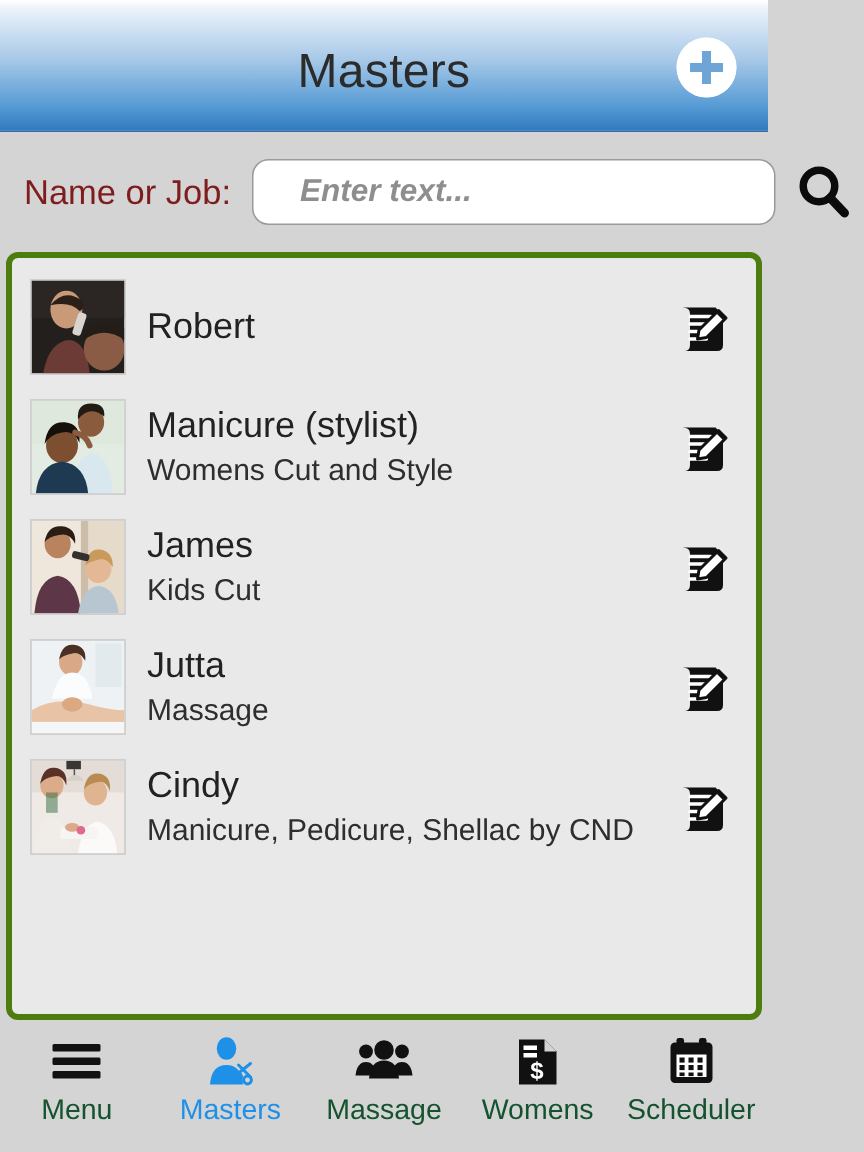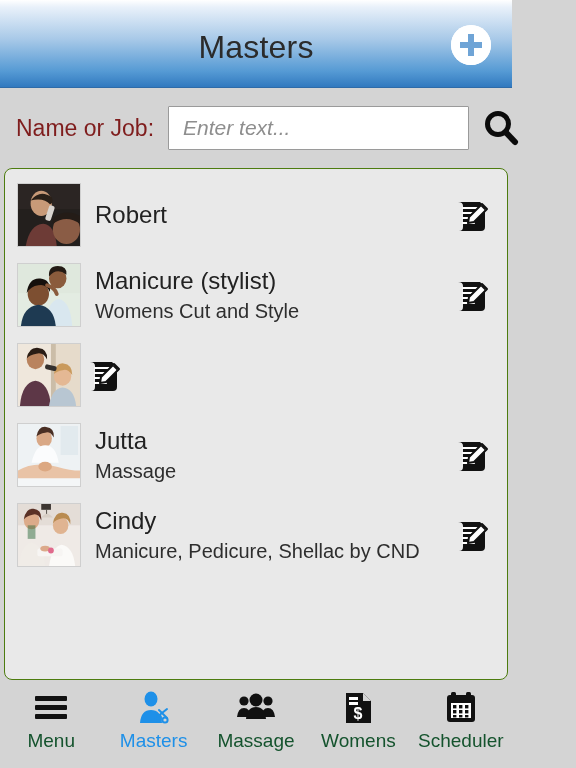--- a/index.html
+++ b/index.html
@@ -56,45 +56,46 @@
   .search-label {
     font-size: 23px;
     color: #7f1d1d;
     white-space: nowrap;
     margin-right: 14px;
   }
   .search-input {
     flex: 1 1 auto;
     height: 44px;
     border: 1px solid #9a9a9a;
-    border-radius: 1px;
+    border-radius: 11px;
     background: #ffffff;
     font-size: 21px;
     font-family: "Liberation Sans", sans-serif;
     color: #333;
-    padding: 0 14px;
+    padding: 0 31px;
     outline: none;
+    font-weight: bold;
   }
   .search-input::placeholder {
     font-style: italic;
     color: #8e8e8e;
   }
   .search-icon {
     flex: 0 0 auto;
     width: 46px; height: 46px;
     margin-left: 9px;
     display: flex; align-items: center; justify-content: center;
     cursor: pointer;
   }
 
   
   .list-wrap {
     flex: 1 1 auto;
     margin: 0 4px 0 4px;
-    border: 1px solid #4d7c0f;
+    border: 4px solid #4d7c0f;
     border-radius: 8px;
     background: #e9e9e9;
     overflow: hidden;
     position: relative;
   }
   .list {
     padding: 6px 0 0 0;
   }
   .row {
     display: flex;
@@ -269,20 +270,24 @@
             <rect x="38" y="0" width="26" height="64" fill="#e6dbcb"></rect>
             <rect x="34" y="0" width="5" height="64" fill="#cbbda8"></rect>
             <ellipse cx="18" cy="16" rx="9" ry="10" fill="#b9835e"></ellipse>
             <path d="M9 15 q2 -12 12 -11 q10 1 9 12 q-4 -8 -11 -6 q-7 1 -10 5z" fill="#2a1d15"></path>
             <path d="M2 64 q2 -24 16 -26 q14 2 16 26z" fill="#5d3747"></path>
             <ellipse cx="46" cy="33" rx="9" ry="10" fill="#e4b894"></ellipse>
             <path d="M37 31 q2 -12 10 -11 q9 1 9 12 q-5 -7 -10 -5 q-6 1 -9 4z" fill="#c99a5c"></path>
             <path d="M32 64 q3 -18 14 -19 q12 1 14 19z" fill="#b8c6d2"></path>
             <rect x="28" y="22" width="12" height="5" rx="2" fill="#33302e" transform="rotate(14 34 24)"></rect>
           </svg>
+        </div>
+        <div class="row-text">
+          <div class="row-name">James</div>
+          <div class="row-job">Kids Cut</div>
         </div>
         <div class="row-edit">
           <svg width="40" height="40" viewBox="0 0 40 40">
             <path d="M7 7 h22 l5 5 v20 q0 4 -4 4 h-22 q4 0 4 -4 v-21 q0 -4 -5 -4z" fill="#111111"></path>
             <g stroke="#ffffff" stroke-width="2.2" stroke-linecap="round">
               <line x1="12" y1="13" x2="26" y2="13"></line>
               <line x1="12" y1="18" x2="27" y2="18"></line>
               <line x1="12" y1="23" x2="25" y2="23"></line>
               <line x1="12" y1="28" x2="23" y2="28"></line>
             </g>

